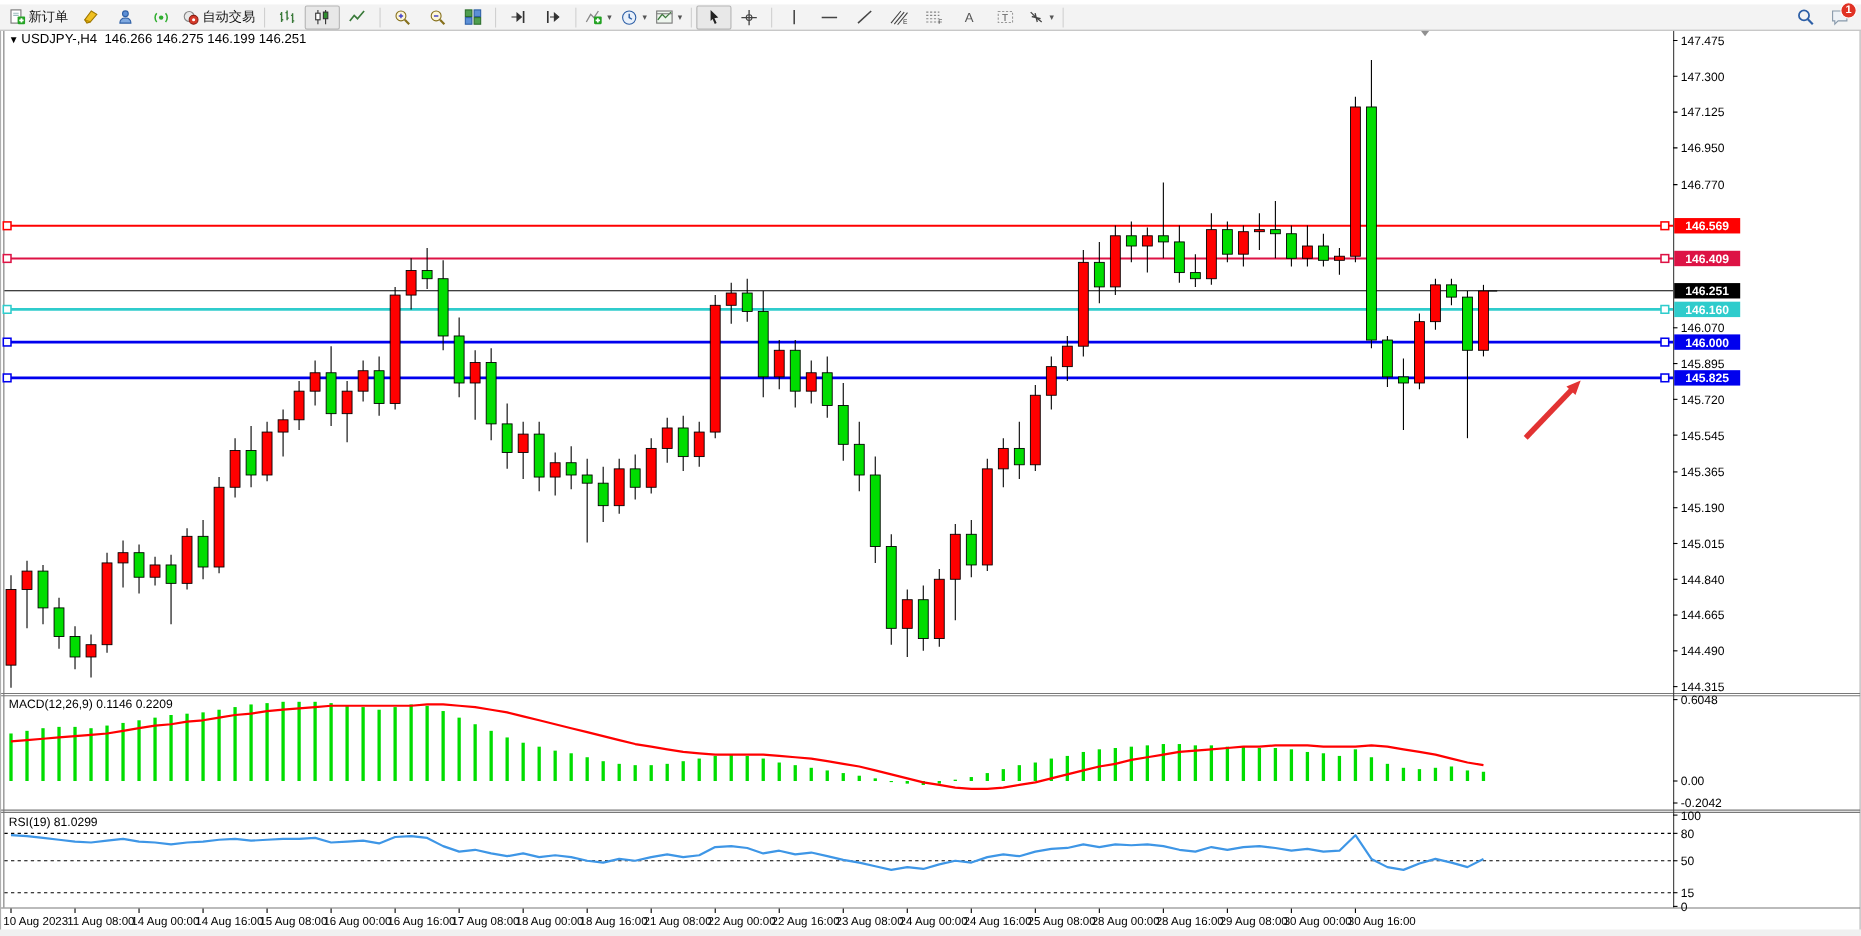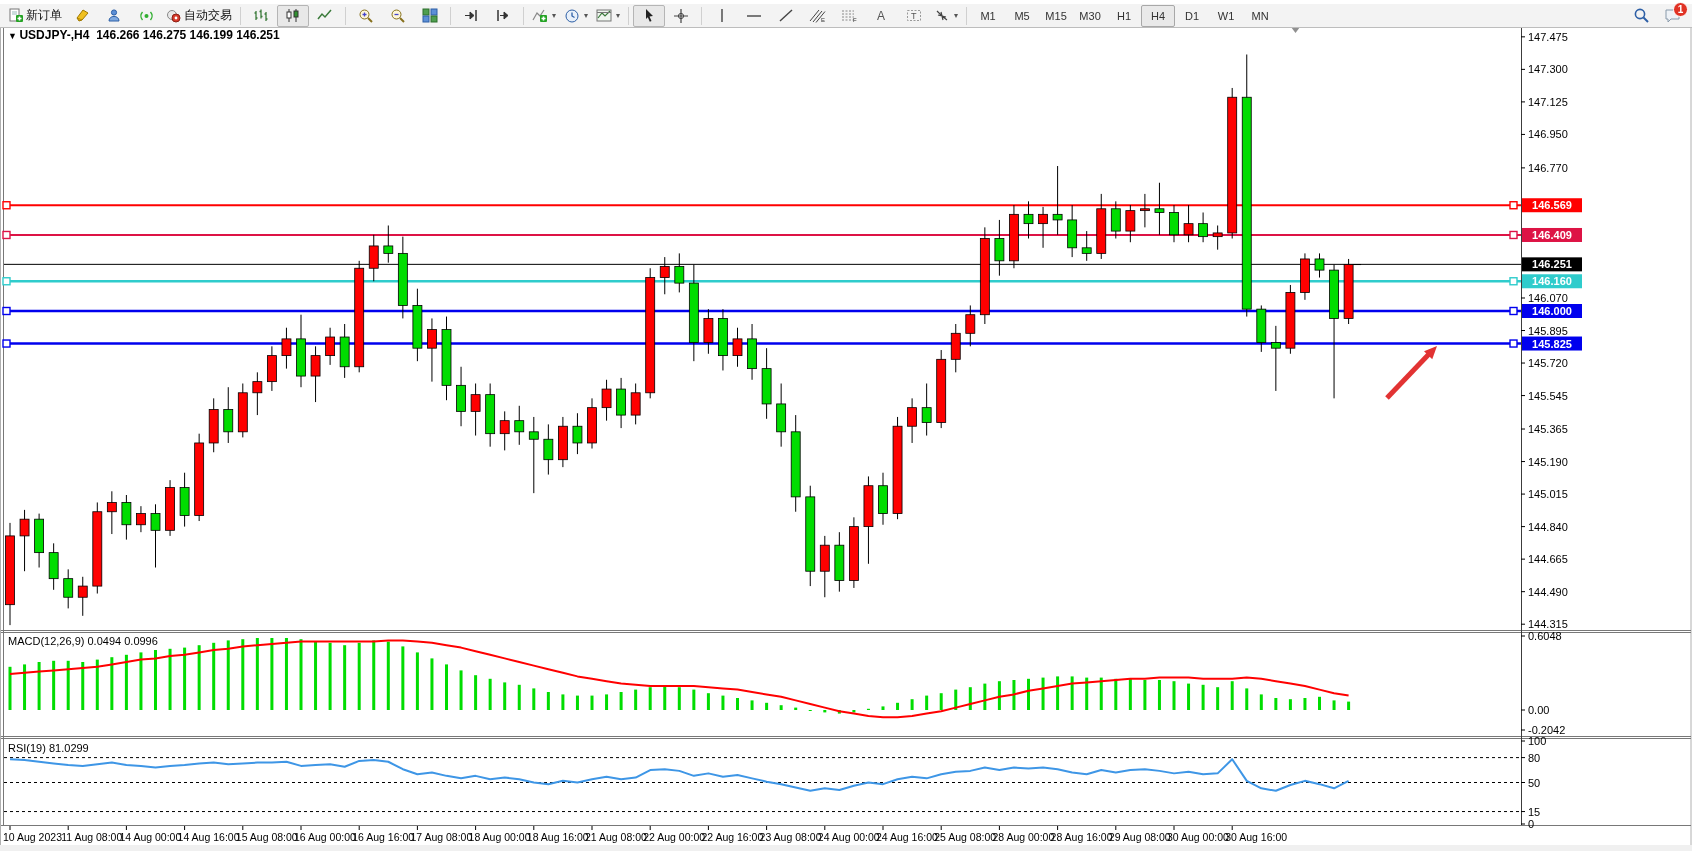--- a/index.html
+++ b/index.html
@@ -17,21 +17,21 @@
   .caret{font-size:8px;color:#555;margin-left:1px;}
   .tf{font-size:11px;color:#333;min-width:26px;}
   .tf.active{background:#e9e9e9;border:1px solid #a8a8a8;}
   #tb-right{margin-left:auto;display:flex;align-items:center;margin-right:10px;}
   .badge-red{position:absolute;right:-6px;top:-6px;background:#e03224;color:#fff;font-size:10px;
              font-weight:bold;border-radius:8px;min-width:13px;height:13px;line-height:13px;
              text-align:center;border:1px solid #fff;}
   .msgwrap{position:relative;margin-left:14px;}
   
   .ovl{position:absolute;font-size:12px;color:#000;white-space:nowrap;z-index:3;}
-  #chart-title{left:8px;top:28px;font-weight:bold;}
+  #chart-title{left:8px;top:28px;}
   #macd-label{left:8px;top:635px;font-size:11px;}
   #rsi-label{left:8px;top:742px;font-size:11px;}
   svg{display:block;}
   svg text{font-family:"Liberation Sans",sans-serif;}
 </style>
 </head>
 <body>
 
 <div id="app">
 
@@ -203,31 +203,20 @@
         </svg>
     </div>
     <div class="tbtn">
       <svg width="16" height="15" viewBox="0 0 16 15">
           <path d="M3 3 L8 8 M8 8 l-1 -4 M8 8 l-4 -1" stroke="#444" stroke-width="1.2" fill="none"></path>
           <path d="M13 12 L8 8 M8 8 l4 1 M8 8 l1 4" stroke="#444" stroke-width="1.2" fill="none"></path>
         </svg>
       <span class="caret">▾</span>
     </div>
     <div class="sep"></div>
-    <div id="timeframes" style="display:flex;align-items:center;">
-        <div class="tbtn tf">M1</div>
-        <div class="tbtn tf">M5</div>
-        <div class="tbtn tf">M15</div>
-        <div class="tbtn tf">M30</div>
-        <div class="tbtn tf">H1</div>
-        <div class="tbtn tf active">H4</div>
-        <div class="tbtn tf">D1</div>
-        <div class="tbtn tf">W1</div>
-        <div class="tbtn tf">MN</div>
-      </div>
     <div id="tb-right">
       <svg width="17" height="17" viewBox="0 0 17 17">
           <circle cx="7" cy="7" r="4.6" fill="none" stroke="#2d5fa6" stroke-width="1.6"></circle>
           <line x1="10.5" y1="10.5" x2="15" y2="15" stroke="#2d5fa6" stroke-width="2"></line>
         </svg>
       <div class="msgwrap">
         <svg width="18" height="16" viewBox="0 0 18 16">
             <path d="M2 2h13v9H7l-3 3v-3H2z" fill="#eef2f7" stroke="#8899aa"></path>
           </svg>
         <span class="badge-red">1</span>
@@ -679,20 +668,20 @@
 
   <div class="ovl" id="chart-title">
     <span style="font-size:9px;">▼ </span><span>USDJPY-,H4</span>&nbsp;
     <span>146.266</span>
     <span>146.275</span>
     <span>146.199</span>
     <span>146.251</span>
   </div>
   <div class="ovl" id="macd-label">
     <span>MACD(12,26,9)</span>
-    <span>0.0494</span>
-    <span>0.0996</span>
+    <span>0.1146</span>
+    <span>0.2209</span>
   </div>
   <div class="ovl" id="rsi-label">
     <span>RSI(19)</span>
     <span>81.0299</span>
   </div>
 </div>
 
 </body></html>

